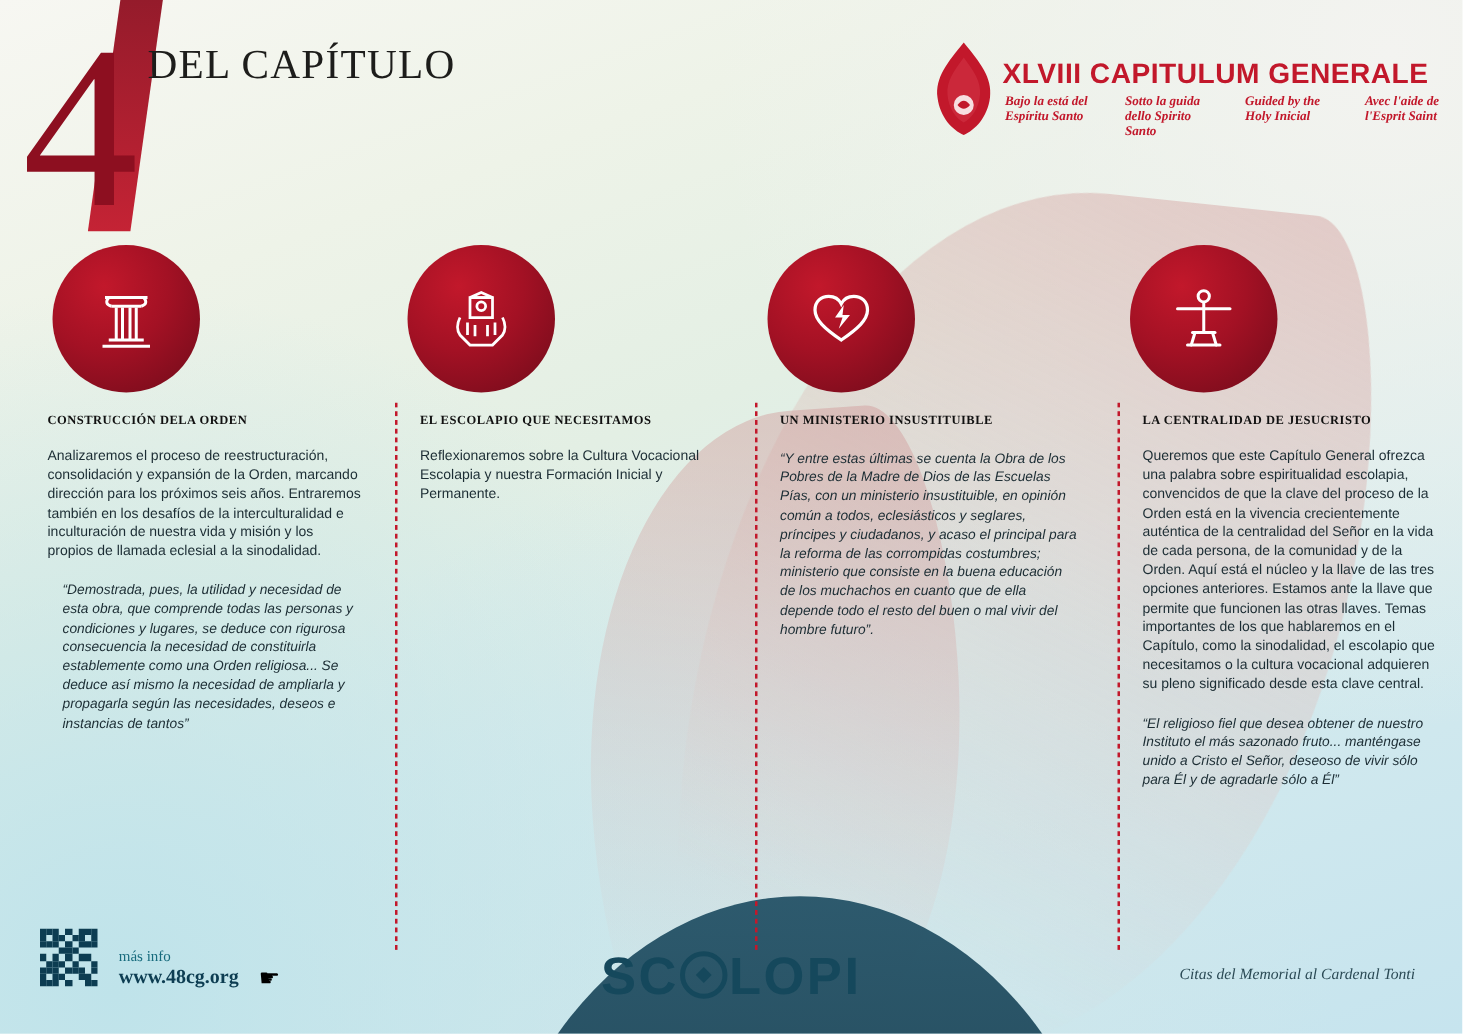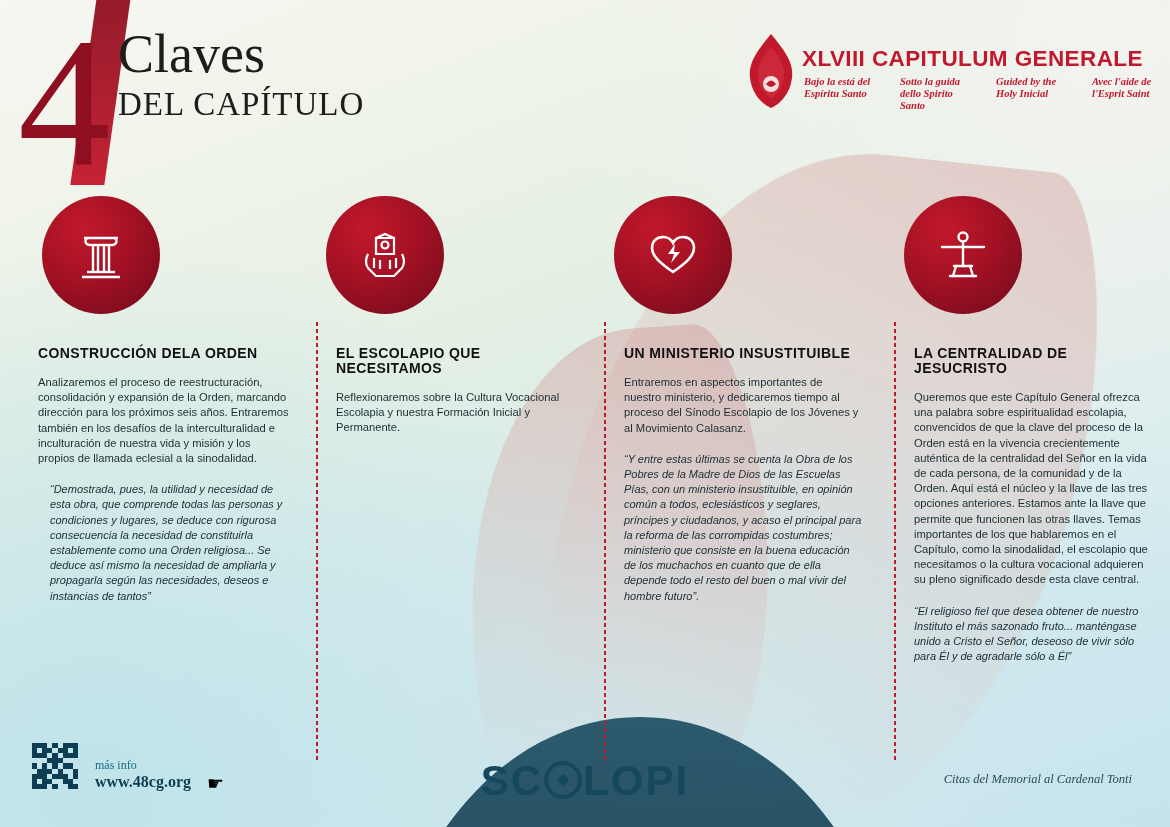--- a/index.html
+++ b/index.html
@@ -80,23 +80,23 @@
   
   .cols{position:absolute;left:30px;top:196px;width:1110px;}
   .col{position:absolute;top:0;width:252px;}
   .col1{left:8px;}  .col2{left:292px;} .col3{left:580px;} .col4{left:870px;}
   .circle{
     width:118px;height:118px;border-radius:50%;
     background:radial-gradient(circle at 35% 28%, #c2182b 0%, #a31124 45%, #6f0b1a 100%);
     display:flex;align-items:center;justify-content:center;margin-left:4px;
   }
   .col-head{
-    margin-top:32px;
-    font-family:Liberation Sans, sans-serif;
-    font-weight:bold;font-size:14px;line-height:15px;color:#111;
+    margin-top:15px;
+    font-family:Liberation Serif, serif;
+    font-weight:bold;font-size:10px;line-height:15px;color:#111;
     letter-spacing:.4px;
   }
   .col-body{
     margin-top:14px;font-size:11.2px;line-height:15.2px;color:#1b2c33;
     font-family:"Liberation Sans", sans-serif;
   }
   .quote{
     margin-top:16px;font-style:italic;font-size:11px;line-height:15.2px;color:#1b2c33;
     padding-left:12px;
   }
@@ -140,21 +140,20 @@
 
 <div class="poster">
 
   <div class="sail-a"></div>
   <div class="sail-b"></div>
   <div class="arc-bottom"></div>
   <div class="corner-stroke"></div>
 
   <div class="big-four">4</div>
   <div class="title-block">
-    <div class="title-claves">Claves</div>
     <div class="title-del">DEL CAPÍTULO</div>
   </div>
 
   <div class="cap-logo">
     <svg class="flame" viewBox="0 0 54 78">
       <path d="M27 2 C14 18 4 30 6 46 C8 62 18 72 27 76 C36 72 46 62 48 46 C50 30 40 18 27 2 Z" fill="#c2182b"></path>
       <path d="M27 14 C19 25 13 33 14 44 C15 55 21 63 27 66 C33 63 39 55 40 44 C41 33 35 25 27 14 Z" fill="#d4384a" opacity=".5"></path>
       <circle cx="27" cy="52" r="8" fill="#ffffff" opacity=".85"></circle>
       <path d="M22 52 q5 -7 10 0 q-5 6 -10 0 Z" fill="#c2182b"></path>
     </svg>
@@ -210,21 +209,20 @@
     <div class="col col3">
       <div class="circle">
         <svg width="62" height="62" viewBox="0 0 62 62">
           <g fill="none" stroke="#fff" stroke-width="2.6">
             <path d="M31 48 C18 39 10 32 10 24 C10 17 15 13 21 13 C25 13 29 15 31 19 C33 15 37 13 41 13 C47 13 52 17 52 24 C52 32 44 39 31 48 Z"></path>
             <path d="M33 20 l-7 10 h6 l-3 9 l9 -11 h-6 z" fill="#fff" stroke="none"></path>
           </g>
         </svg>
       </div>
       <div class="col-head">UN MINISTERIO INSUSTITUIBLE</div>
-      <div class="col-body">Entraremos en aspectos importantes de nuestro ministerio, y dedicaremos tiempo al proceso del Sínodo Escolapio de los Jóvenes y al Movimiento Calasanz.</div>
       <div class="quote">“Y entre estas últimas se cuenta la Obra de los Pobres de la Madre de Dios de las Escuelas Pías, con un ministerio insustituible, en opinión común a todos, eclesiásticos y seglares, príncipes y ciudadanos, y acaso el principal para la reforma de las corrompidas costumbres; ministerio que consiste en la buena educación de los muchachos en cuanto que de ella depende todo el resto del buen o mal vivir del hombre futuro”.</div>
     </div>
 
     <div class="col col4">
       <div class="circle">
         <svg width="62" height="62" viewBox="0 0 62 62">
           <g fill="none" stroke="#fff" stroke-width="2.4" stroke-linecap="round">
             <circle cx="31" cy="13" r="4.5"></circle>
             <path d="M31 18 v24"></path>
             <path d="M10 23 h42"></path>

